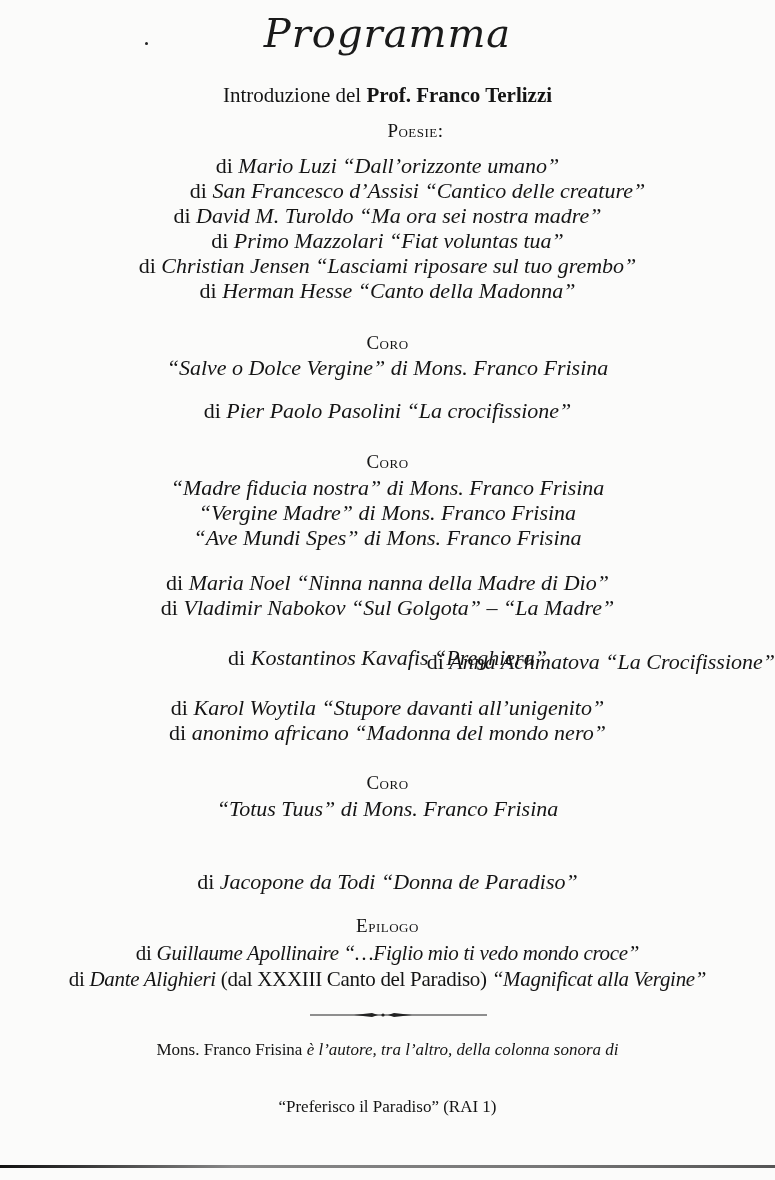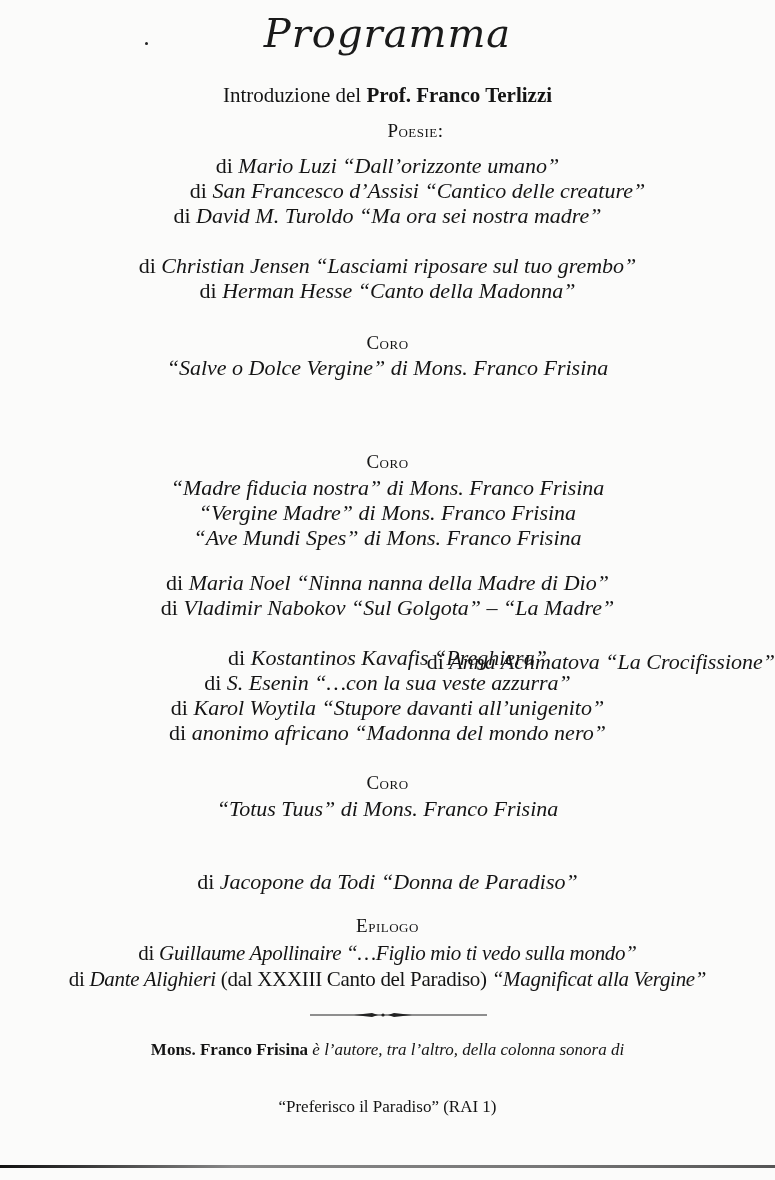--- a/index.html
+++ b/index.html
@@ -20,21 +20,21 @@
     font-size: 40px; line-height: 50px; letter-spacing: 1px;
     color: #1a1a1a; font-weight: normal;
   }
   .intro { font-size: 21px; }
   .intro b { font-weight: bold; }
   .heading { font-size: 19px; font-variant: small-caps; letter-spacing: 0.5px; }
   i.author { font-style: italic; }
   b.work { font-style: italic; font-weight: normal; }
   .epilogue { font-family: "Liberation Serif", serif; font-size: 21px; letter-spacing: -0.3px; }
   .note { font-size: 17px; line-height: 22px; }
-  .note b { font-weight: bold; font-style: normal; margin-top: 20px; }
+  .note b { font-weight: normal; font-style: normal; margin-top: 20px; }
   .note i { font-style: italic; }
   .ornament {
     position: absolute; left: 310px; top: 1012px; width: 177px; height: 6px;
   }
   .bottom-rule {
     position: absolute; left: 0; top: 1165px; width: 775px; height: 3px;
     background: linear-gradient(to right, #111 0%, #333 10%, #888 30%, #777 70%, #555 100%);
   }
   .speck { position: absolute; width: 3px; height: 3px; background: #222; border-radius: 50%; }
 </style>
@@ -48,47 +48,48 @@
   <div class="line title" style="top:8px;">Programma</div>
 
   <div class="line intro" style="top:82px;text-align:center;">
     <span>Introduzione del</span> <b>Prof. Franco Terlizzi</b>
   </div>
 
   <div class="line heading" style="top:118px;padding-left:28px;">Poesie:</div>
   <div class="line" style="top:153px;"><span>di</span> <i class="author">Mario Luzi</i> <b class="work">“Dall’orizzonte umano”</b></div>
   <div class="line" style="top:178px;padding-left:30px;"><span>di</span> <i class="author">San Francesco d’Assisi</i> <b class="work">“Cantico delle creature”</b></div>
   <div class="line" style="top:203px;"><span>di</span> <i class="author">David M. Turoldo</i> <b class="work">“Ma ora sei nostra madre”</b></div>
+  <div class="line" style="top:228px;"><span>di</span> <i class="author">Primo Mazzolari</i> <b class="work">“Fiat voluntas tua”</b></div>
   <div class="line" style="top:253px;"><span>di</span> <i class="author">Christian Jensen</i> <b class="work">“Lasciami riposare sul tuo grembo”</b></div>
   <div class="line" style="top:278px;"><span>di</span> <i class="author">Herman Hesse</i> <b class="work">“Canto della Madonna”</b></div>
 
   <div class="line heading" style="top:330px;">Coro</div>
   <div class="line" style="top:355px;"><b class="work">“Salve o Dolce Vergine”</b> <i class="author">di Mons. Franco Frisina</i></div>
 
+  <div class="line" style="top:398px;"><span>di</span> <i class="author">Pier Paolo Pasolini</i> <b class="work">“La crocifissione”</b></div>
 
   <div class="line heading" style="top:449px;">Coro</div>
   <div class="line" style="top:475px;"><b class="work">“Madre fiducia nostra”</b> <i class="author">di Mons. Franco Frisina</i></div>
   <div class="line" style="top:500px;"><b class="work">“Vergine Madre”</b> <i class="author">di Mons. Franco Frisina</i></div>
   <div class="line" style="top:525px;"><b class="work">“Ave Mundi Spes”</b> <i class="author">di Mons. Franco Frisina</i></div>
 
   <div class="line" style="top:570px;"><span>di</span> <i class="author">Maria Noel</i> <b class="work">“Ninna nanna della Madre di Dio”</b></div>
   <div class="line" style="top:595px;"><span>di</span> <i class="author">Vladimir Nabokov</i> <b class="work">“Sul Golgota” – “La Madre”</b></div>
   <div class="line" style="top:649px;text-align:right;"><span>di</span> <i class="author">Anna Achmatova</i> <b class="work">“La Crocifissione”</b></div>
   <div class="line" style="top:645px;"><span>di</span> <i class="author">Kostantinos Kavafis</i> <b class="work">“Preghiera”</b></div>
-  <div class="line" style="top:670px;"><span>di</span> <i class="author">S. Esenin</i> <b class="work">“…con la sua veste azzurra”</b></div>
   <div class="line" style="top:695px;"><span>di</span> <i class="author">Karol Woytila</i> <b class="work">“Stupore davanti all’unigenito”</b></div>
   <div class="line" style="top:720px;"><span>di</span> <i class="author">anonimo africano</i> <b class="work">“Madonna del mondo nero”</b></div>
 
   <div class="line heading" style="top:770px;">Coro</div>
   <div class="line" style="top:796px;"><b class="work">“Totus Tuus”</b> <i class="author">di Mons. Franco Frisina</i></div>
 
   <div class="line" style="top:869px;"><span>di</span> <i class="author">Jacopone da Todi</i> <b class="work">“Donna de Paradiso”</b></div>
 
   <div class="line heading" style="top:913px;">Epilogo</div>
-  <div class="line epilogue" style="top:940px;"><span>di</span> <i class="author">Guillaume Apollinaire</i> <b class="work">“…Figlio mio ti vedo sulla mondo”</b></div>
+  <div class="line epilogue" style="top:940px;"><span>di</span> <i class="author">Guillaume Apollinaire</i> <b class="work">“…Figlio mio ti vedo mondo croce”</b></div>
   <div class="line epilogue" style="top:966px;"><span>di</span> <i class="author">Dante Alighieri</i> <span>(dal XXXIII Canto del Paradiso)</span> <b class="work">“Magnificat alla Vergine”</b></div>
 
   <svg class="ornament" viewBox="0 0 177 6">
     <line x1="0" y1="3" x2="177" y2="3" stroke="#222" stroke-width="1.2"></line>
     <path d="M 44 3 L 62 1 L 68 3 L 62 5 Z" fill="#222"></path>
     <circle cx="73" cy="3" r="1.6" fill="#222"></circle>
     <path d="M 78 3 L 84 1 L 102 3 L 84 5 Z" fill="#222"></path>
   </svg>
 
   <div class="line note" style="top:1039px;">

